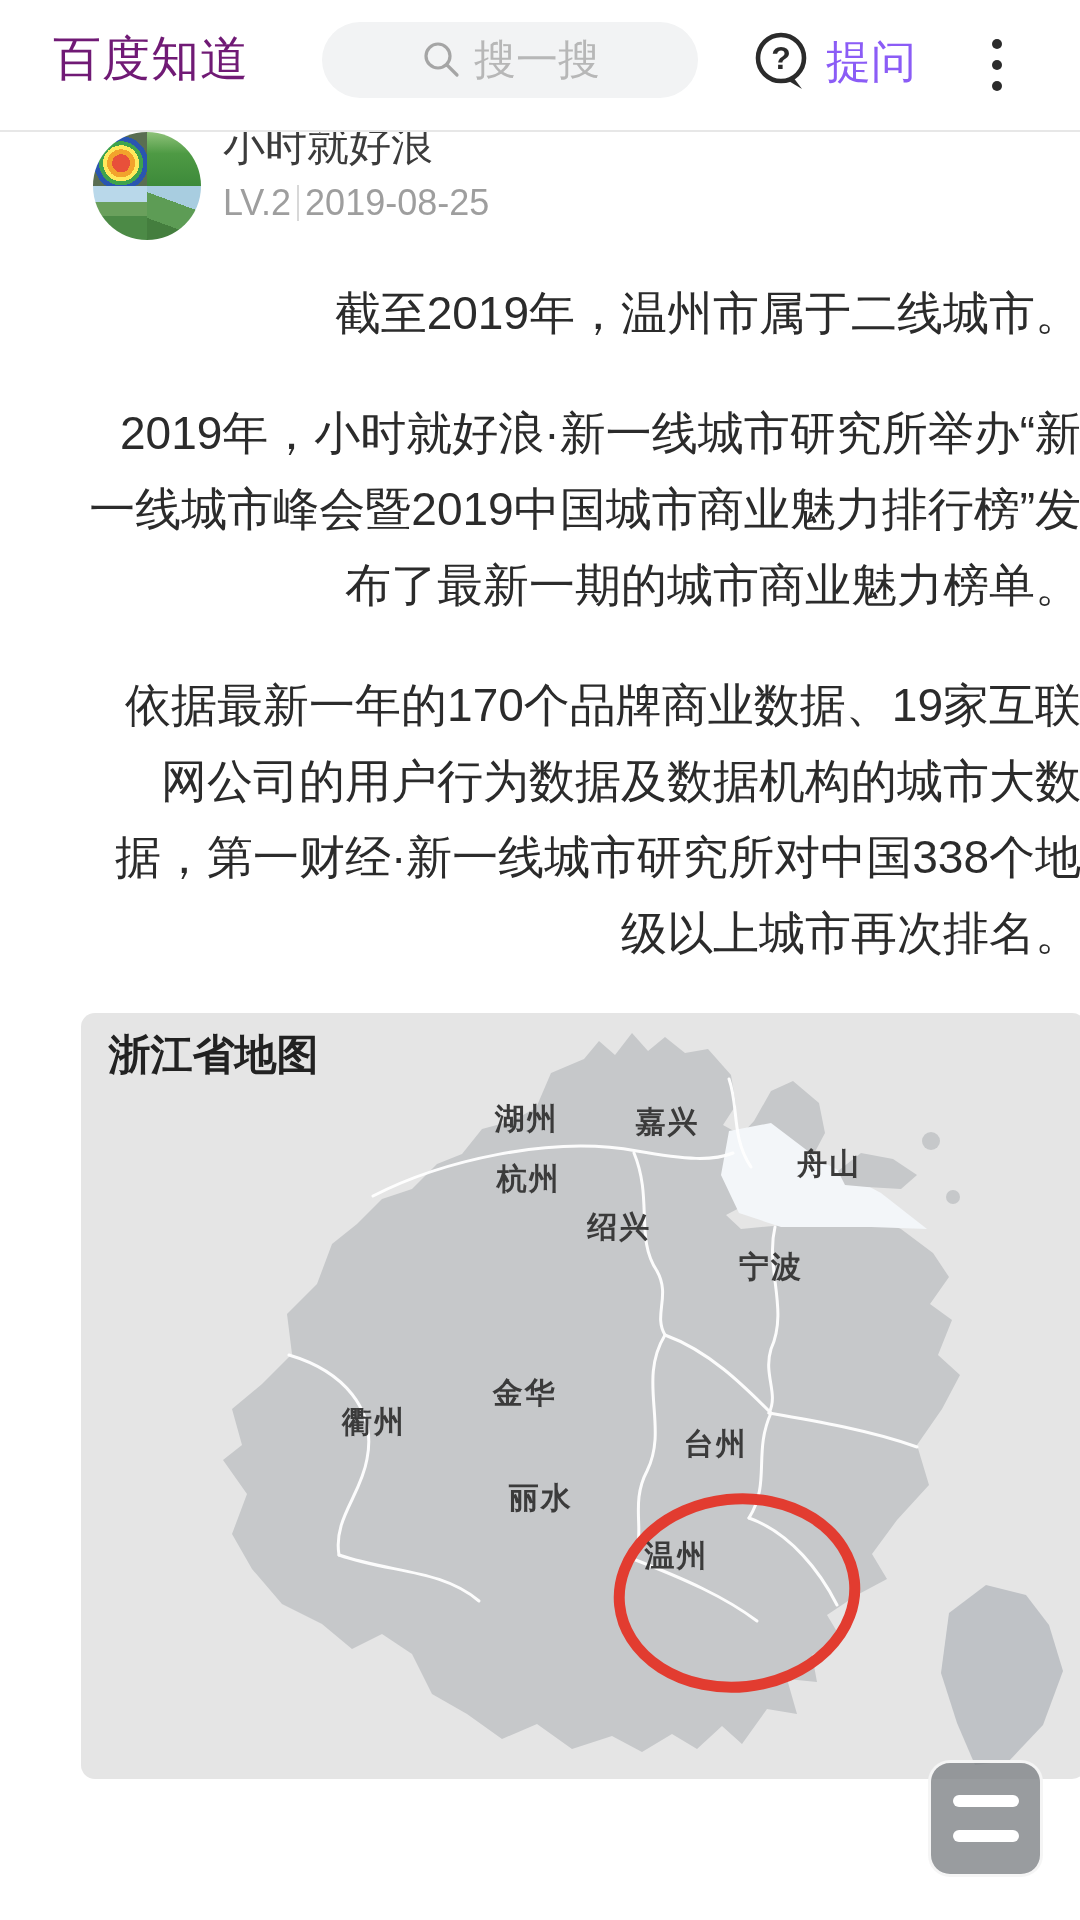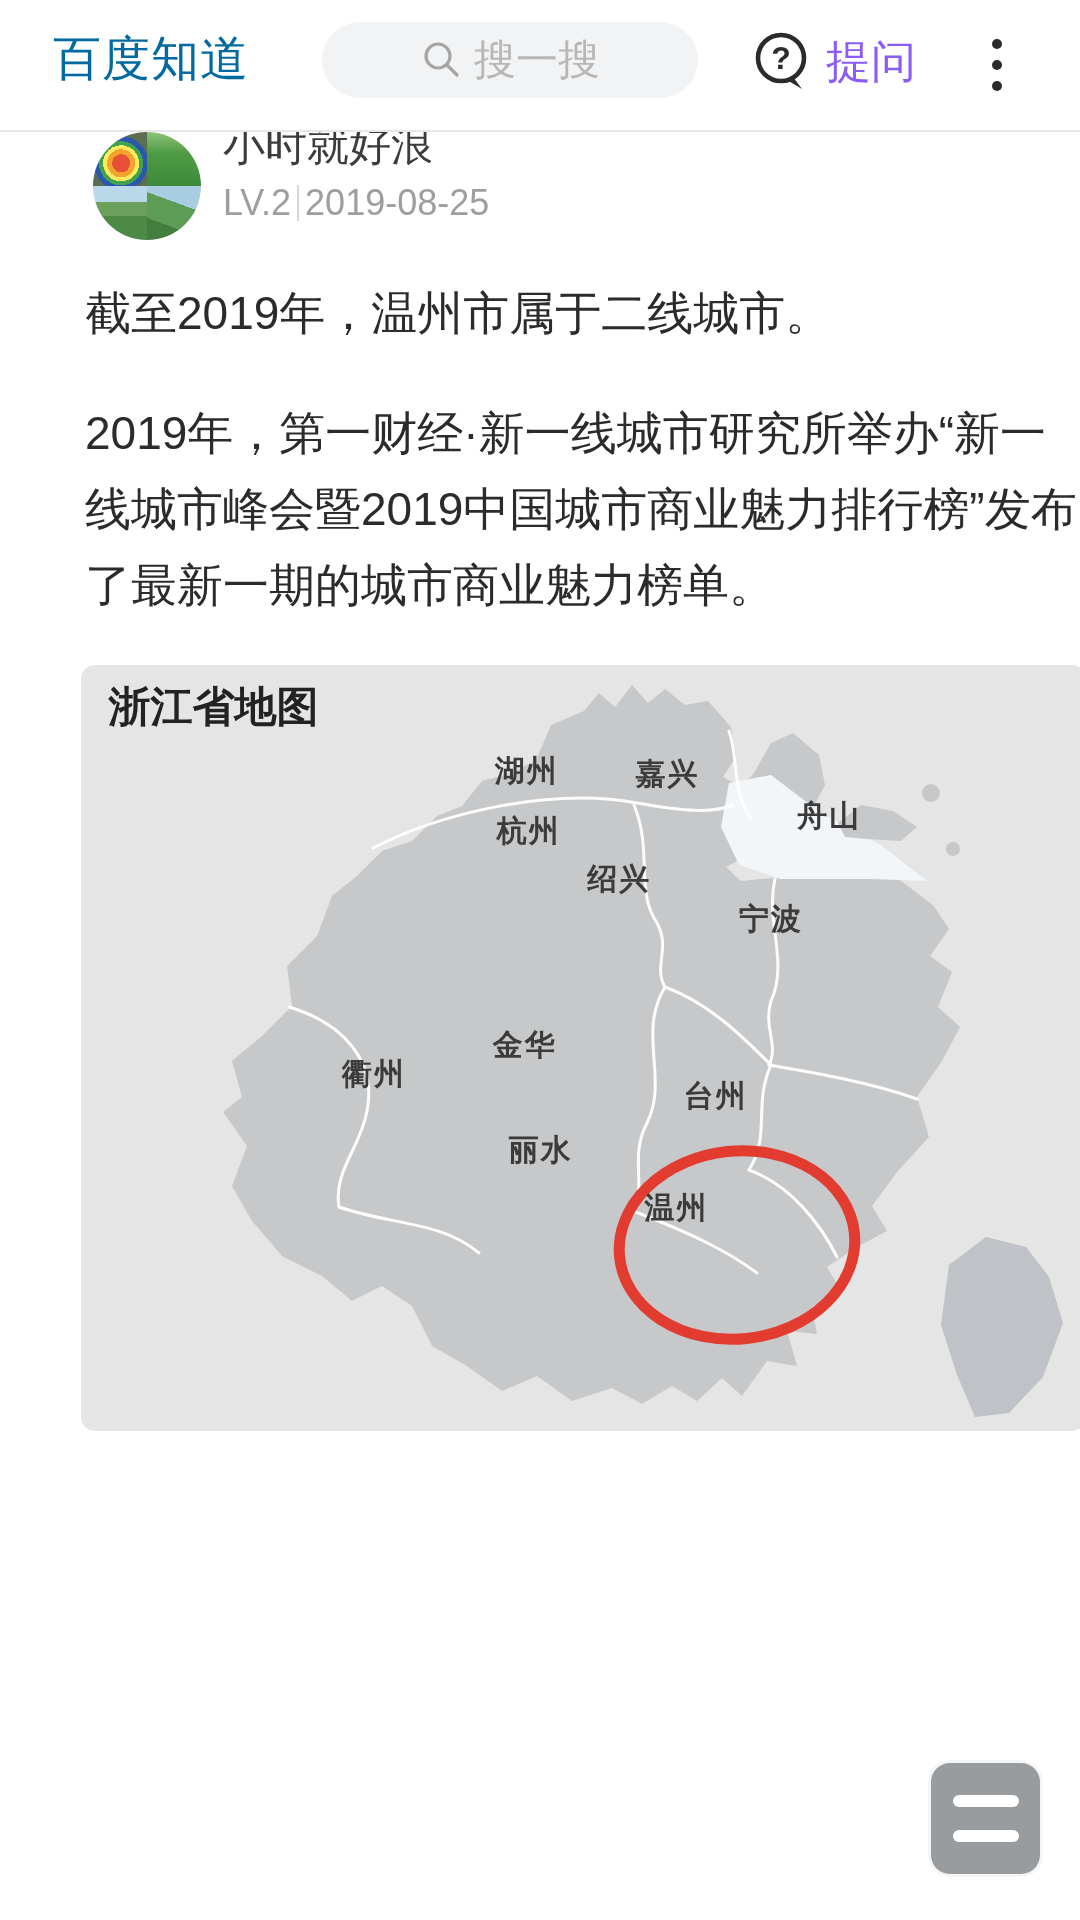--- a/index.html
+++ b/index.html
@@ -3,21 +3,21 @@
 <meta charset="utf-8">
 <style>
   html,body{margin:0;padding:0;background:#ffffff;}
   body{width:1080px;height:1920px;overflow:hidden;
        font-family:"Liberation Sans","DejaVu Sans",sans-serif;}
   .page{position:relative;width:1080px;height:1920px;background:#fff;overflow:hidden;}
 
   
   .header{position:absolute;top:0;left:0;width:1080px;height:130px;background:#fff;
           border-bottom:2px solid #e7e7e7;z-index:10;}
-  .app-title{position:absolute;left:53px;top:33px;font-size:48px;color:#0369a1;
+  .app-title{position:absolute;left:53px;top:33px;font-size:48px;color:#701a75;
              letter-spacing:1px;line-height:52px;}
   .search-pill{position:absolute;left:322px;top:22px;width:376px;height:76px;
                background:#f2f3f4;border-radius:38px;display:flex;align-items:center;
                justify-content:center;gap:10px;}
   .search-pill svg{display:block;}
   .search-ph{font-size:42px;color:#b7b7b7;text-align:center;}
   .ask-btn{position:absolute;left:752px;top:22px;height:80px;display:flex;
            align-items:center;gap:12px;}
   .ask-label{font-size:45px;color:#8b5cf6;}
   .kebab{position:absolute;left:975px;top:28px;width:44px;height:74px;display:flex;
@@ -36,21 +36,21 @@
   .avatar .q4{background:linear-gradient(200deg,#a8cde0 0 35%,#5d9c55 35% 70%,#447e3e 70%);}
   .username{position:absolute;left:180px;top:0;font-size:42px;line-height:48px;color:#3c3c3c;
             font-weight:500;}
   .meta{position:absolute;left:180px;top:60px;display:flex;align-items:center;gap:6px;
         font-size:36px;color:#9e9e9e;}
   .meta .sep{width:2px;height:36px;background:#d8d8d8;}
 
   
   .answer{padding:0 42px;}
   .answer p{margin:44px 0 0 0;font-size:46px;line-height:76px;color:#2b2b2b;
-            text-align:left;word-break:break-all;}
+            text-align:right;word-break:break-all;}
   .answer p:first-child{margin-top:30px;}
 
   
   .map-card{position:relative;margin:42px auto 0 auto;width:1005px;height:766px;
             background:#e5e5e5;border-radius:14px;overflow:hidden;}
   .map-title{position:absolute;left:28px;top:14px;font-size:42px;font-weight:bold;
              color:#222;z-index:3;}
   .map-svg{position:absolute;left:0;top:0;width:1005px;height:766px;z-index:1;}
   .city-layer{position:absolute;left:0;top:0;width:100%;height:100%;z-index:2;}
   .city-label{position:absolute;transform:translate(-50%,-50%);font-size:30px;
@@ -107,21 +107,22 @@
       <div class="username">小时就好浪</div>
       <div class="meta">
         <span>LV.2</span>
         <span class="sep"></span>
         <span>2019-08-25</span>
       </div>
     </div>
 
     <div class="answer">
       <p>截至2019年，温州市属于二线城市。</p>
-      <p>2019年，第一财经·新一线城市研究所举办“新一线城市峰会暨2019中国城市商业魅力排行榜”发布了最新一期的城市商业魅力榜单。</p>
+      <p>2019年，小时就好浪·新一线城市研究所举办“新一线城市峰会暨2019中国城市商业魅力排行榜”发布了最新一期的城市商业魅力榜单。</p>
+      <p>依据最新一年的170个品牌商业数据、19家互联网公司的用户行为数据及数据机构的城市大数据，第一财经·新一线城市研究所对中国338个地级以上城市再次排名。</p>
     </div>
 
     <div class="map-card">
       <div class="map-title">浙江省地图</div>
 
       <svg class="map-svg" viewBox="0 0 1005 766">
 
         <path fill="#c6c8ca" stroke="none" d="
           M455,95 L470,60 L503,46 L518,28 L534,42 L551,20 L567,38 L584,24 L604,40 L627,36
           L650,62 L655,92 L642,112 L660,122 L673,108 L690,78 L712,68 L738,90 L744,120

